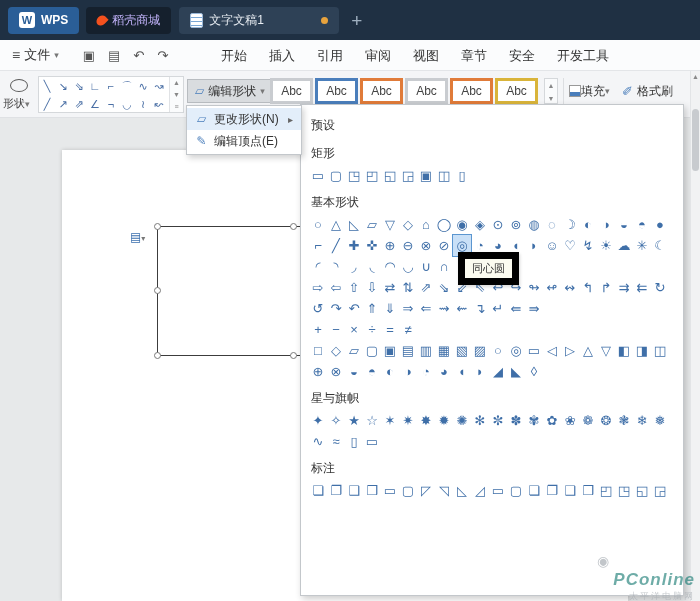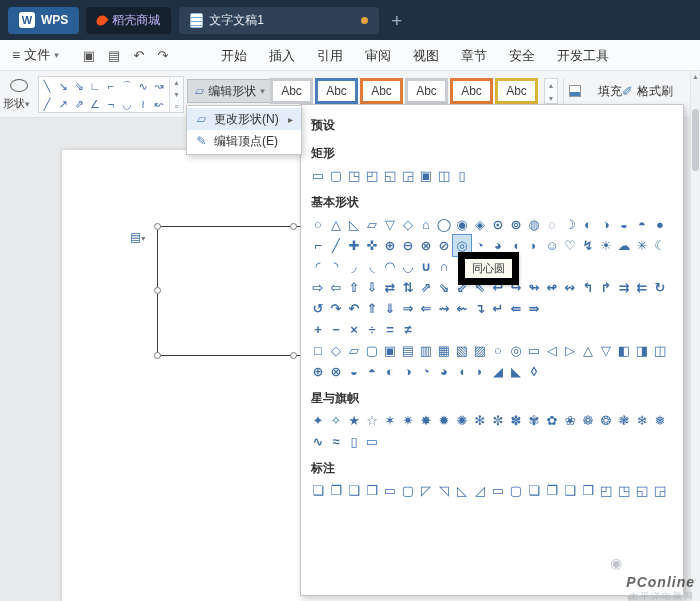--- a/index.html
+++ b/index.html
@@ -6,21 +6,21 @@
   body { font-family:"Liberation Sans","DejaVu Sans",sans-serif; }
   .app { position:relative; width:700px; height:601px; background:#e7e9ea; overflow:hidden; font-size:12px; color:#333; }
 
   
   .titlebar { position:absolute; top:0; left:0; right:0; height:40px; background:#1f3043; display:flex; align-items:center; z-index:5; }
   .tab { height:27px; border-radius:4px; display:flex; align-items:center; gap:6px; padding:0 11px; font-size:12px; cursor:default; }
   .wps-tab { margin-left:8px; background:#2a5e97; color:#fff; font-weight:bold; }
   .wps-logo { width:16px; height:16px; background:#fff; color:#2a5e97; font-weight:bold; font-size:11px; border-radius:3px; display:flex; align-items:center; justify-content:center; }
   .store-tab { margin-left:7px; background:#15202d; color:#c4b5fd; }
   .flame { width:9px; height:11px; background:#f4511e; border-radius:50% 0 50% 50%; transform:rotate(45deg); }
-  .doc-tab { margin-left:8px; background:#2e4156; color:#e8edf2; width:200px;justify-content:center; }
+  .doc-tab { margin-left:8px; background:#2e4156; color:#e8edf2; width:160px;justify-content:center; }
   .doc-icon { width:13px; height:15px; background:#fff; border-radius:2px; background-image:repeating-linear-gradient(to bottom, transparent 0 3px, #7aa7d4 3px 4px); border:1px solid #9ab8d8; }
   .dirty-dot { width:7px; height:7px; border-radius:50%; background:#e8a33d; margin-left:auto; }
   .newtab { color:#9fb0c0; font-size:19px; margin-left:12px; line-height:19px; }
 
   
   .menubar { position:absolute; top:40px; left:0; right:0; height:31px; background:#fbfcfd; border-bottom:1px solid #e3e5e8; display:flex; align-items:center; z-index:5; }
   .file-menu { display:flex; align-items:center; gap:4px; padding:0 10px 0 12px; font-size:13px; }
   .hamburger { font-size:14px; color:#555; }
   .caret { font-size:9px; color:#777; }
   .quick-actions { display:flex; align-items:center; gap:13px; padding:0 14px; color:#555; font-size:13px; }
@@ -37,21 +37,21 @@
   .g-row span { width:16px; text-align:center; font-size:11px; line-height:18px; color:#4a6fa5; }
   .gallery-scroll { position:absolute; right:0; top:0; width:14px; height:100%; border-left:1px solid #e0e2e5; display:flex; flex-direction:column; background:#fafbfc; }
   .gallery-scroll span { flex:1; font-size:7px; color:#888; text-align:center; line-height:12px; }
   .edit-shape-btn { position:absolute; left:187px; top:8px; height:24px; background:#d9dcdf; border:1px solid #b8bcc0; display:flex; align-items:center; gap:4px; padding:0 7px; font-size:12px; color:#333; }
   .es-icon { color:#4a7ebb; font-size:12px; }
   .style-previews { position:absolute; left:270px; top:7px; display:flex; gap:2px; }
   .abc-box { width:43px; height:26px; background:#fff; border:3px solid #7f1d1d; display:flex; align-items:center; justify-content:center; font-size:12px; color:#444; }
   .preview-scroll { position:absolute; left:544px; top:7px; width:14px; height:26px; border:1px solid #d5d8db; background:#fafbfc; display:flex; flex-direction:column; }
   .preview-scroll span { flex:1; font-size:7px; color:#888; text-align:center; line-height:13px; }
   .rib-sep { position:absolute; left:563px; top:7px; width:1px; height:30px; background:#dcdee1; }
-  .fill-btn { position:absolute; left:569px; top:7px; height:26px; display:flex; align-items:center; gap:17px; font-size:12px; color:#333; }
+  .fill-btn { position:absolute; left:569px; top:7px; height:26px; display:flex; align-items:center; gap:0; font-size:12px; color:#333; }
   .fill-icon { width:12px; height:12px; border:1px solid #999; background:linear-gradient(#fff 55%, #4a7ebb 55%); }
   .fp-btn { position:absolute; left:622px; top:7px; height:26px; display:flex; align-items:center; gap:4px; font-size:12px; color:#333; }
   .fp-icon { color:#4a7ebb; font-size:13px; }
 
   
   .page { position:absolute; left:62px; top:150px; width:566px; height:451px; background:#fff; box-shadow:0 0 4px rgba(0,0,0,0.18); z-index:1; }
   .shape-rect { position:absolute; left:157px; top:226px; width:273px; height:130px; border:1.5px solid #3c3c3c; z-index:2; }
   .handle { position:absolute; width:7px; height:7px; background:#fff; border:1px solid #7a7a7a; border-radius:50%; }
   .h-tl{left:-4px;top:-4px} .h-tm{left:calc(50% - 4px);top:-4px} .h-tr{right:-4px;top:-4px}
   .h-ml{left:-4px;top:calc(50% - 4px)} .h-mr{right:-4px;top:calc(50% - 4px)}
@@ -60,38 +60,38 @@
   .layout-icon .caret { font-size:8px; }
 
   
   .ctx-menu { position:absolute; left:186px; top:105px; width:116px; background:#fff; border:1px solid #c3c7cb; box-shadow:2px 3px 6px rgba(0,0,0,0.18); padding:2px 0; z-index:21; }
   .ctx-item { height:22px; display:flex; align-items:center; gap:6px; padding:0 8px; font-size:12px; color:#333; }
   .ctx-item.active { background:#e3eefa; }
   .ctx-item .mi { color:#4a7ebb; width:13px; text-align:center; }
   .ctx-item .arrow { margin-left:auto; color:#666; font-size:10px; }
 
   
-  .shape-panel { position:absolute; left:300px; top:104px; width:384px; height:492px; background:#fff; border:1px solid #c3c7cb; box-shadow:2px 3px 7px rgba(0,0,0,0.2); padding:4px 8px; z-index:20; overflow:hidden;font-weight:bold; }
+  .shape-panel { position:absolute; left:300px; top:104px; width:384px; height:492px; background:#fff; border:1px solid #c3c7cb; box-shadow:2px 3px 7px rgba(0,0,0,0.2); padding:4px 8px; z-index:20; overflow:hidden; }
   .sec-title { font-size:12px; color:#333; margin:8px 0 3px 2px; }
   .icon-grid { display:flex; flex-wrap:wrap; }
   .shape-cell { width:18px; height:21px; display:flex; align-items:center; justify-content:center; color:#3f6fa8; font-size:13px; }
   .shape-cell.hl { background:#c9e0f7; outline:1px solid #5b96d0; }
 
   .tooltip { position:absolute; left:458px; top:252px; background:#fbfbf0; border:7px solid #000000; padding:2px 7px; font-size:11px; color:#333; box-shadow:1px 2px 3px rgba(0,0,0,0.15); z-index:30; }
 
   
   .scrollbar { position:absolute; right:0; top:71px; bottom:0; width:10px; background:#f1f2f3; border-left:1px solid #e2e4e6; z-index:22; }
   .scroll-up { height:12px; text-align:center; font-size:7px; color:#888; line-height:12px; }
   .scroll-thumb { position:absolute; left:1px; top:38px; width:7px; height:62px; background:#c8cbcf; border-radius:4px; }
 
   
   .watermark { position:absolute; right:5px; bottom:-2px; z-index:40; opacity:0.6; text-align:right; }
   .wm-row { display:flex; align-items:center; gap:4px; justify-content:flex-end; }
   .wm-logo { color:#9aa1a8; font-size:14px; }
-  .wm-brand { font-size:14px; font-weight:bold; font-style:italic; letter-spacing:1px; color:#000000;margin-top:38px; }
+  .wm-brand { font-size:17px; font-weight:bold; font-style:italic; letter-spacing:1px; color:#0f766e;margin-top:38px; }
   .wm-sub { font-size:9px; color:#a5abb1; letter-spacing:2px; }
 </style>
 </head>
 <body>
 
 <div class="app">
 
   <div class="titlebar">
     <div class="tab wps-tab">
       <span class="wps-logo">W</span>

